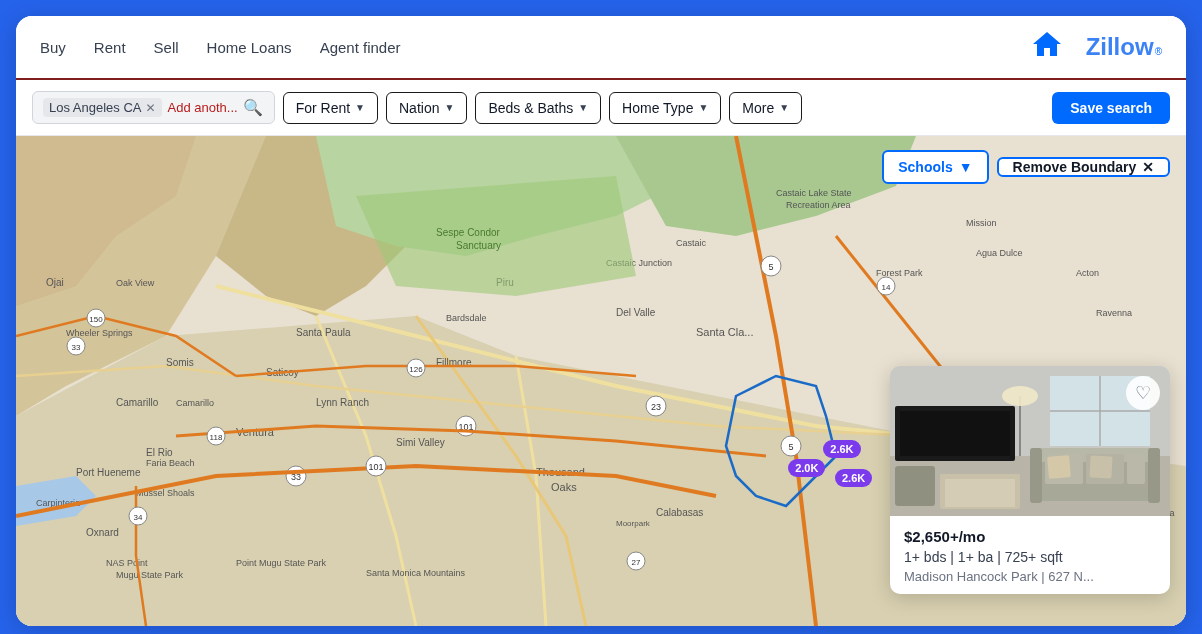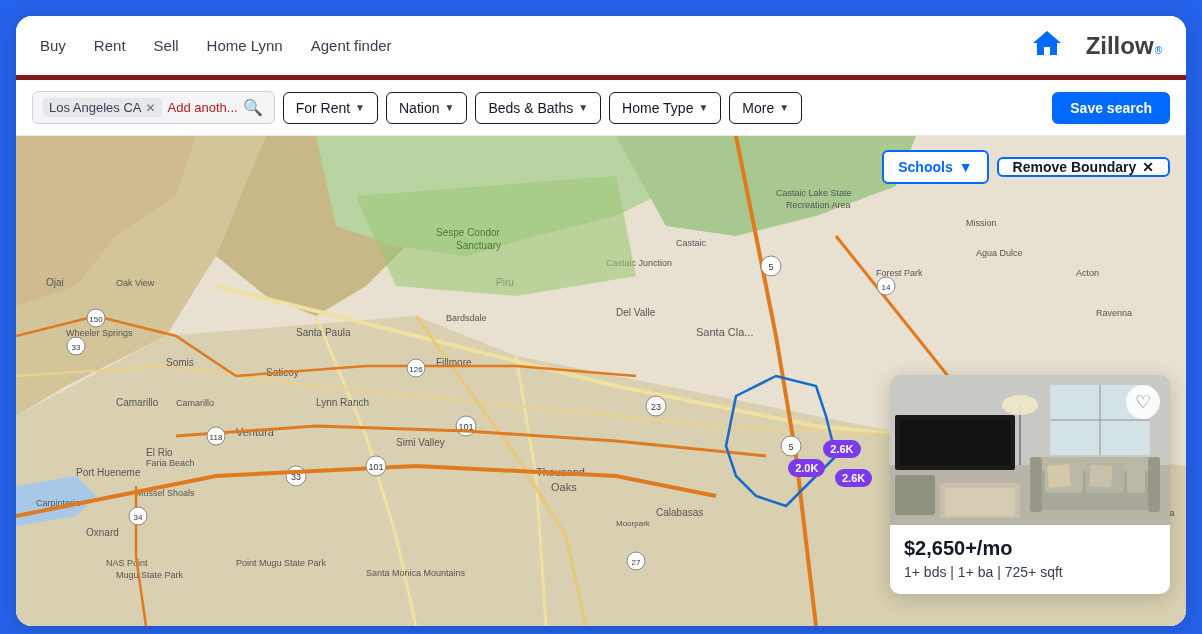--- a/index.html
+++ b/index.html
@@ -24,21 +24,21 @@
     }
 
     
     .header {
       background: #fff;
       padding: 0 24px;
       display: flex;
       align-items: center;
       justify-content: space-between;
       height: 64px;
-      border-bottom: 5px solid #7f1d1d;
+      border-bottom: 2px solid #7f1d1d;
       flex-shrink: 0;
     }
     .nav-links {
       display: flex;
       gap: 28px;
       align-items: center;
     }
     .nav-link {
       font-size: 15px;
       color: #374151;
@@ -50,21 +50,21 @@
       align-items: center;
       gap: 8px;
     }
     .logo-icon {
       color: #006aff;
       font-size: 22px;
     }
     .logo-text {
       font-size: 24px;
       font-weight: 700;
-      color: #404040;
+      color: #3b82f6;
       margin-left: 15px;
     }
     .logo-sup {
       font-size: 10px;
       vertical-align: super;
       color: #006aff;
     }
 
     
     .filter-bar {
@@ -238,21 +238,21 @@
       align-items: center;
       justify-content: center;
       cursor: pointer;
       font-size: 18px;
       color: #6b7280;
     }
     .card-info {
       padding: 12px 14px 10px;
     }
     .card-price {
-      font-size: 20px;
+      font-size: 15px;
       font-weight: 700;
       color: #111827;
       margin-bottom: 4px;
     }
     .card-details {
       font-size: 14px;
       color: #374151;
       margin-bottom: 4px;
     }
     .card-address {
@@ -285,21 +285,21 @@
 </head>
 <body>
 
 <div class="app-container">
 
   <div class="header">
     <nav class="nav-links">
       <a class="nav-link">Buy</a>
       <a class="nav-link">Rent</a>
       <a class="nav-link">Sell</a>
-      <a class="nav-link">Home Lynn</a>
+      <a class="nav-link">Home Loans</a>
       <a class="nav-link">Agent finder</a>
     </nav>
     <div class="logo-area">
       <span class="logo-icon">
         <svg width="32" height="28" viewBox="0 0 32 28" fill="none" xmlns="http://www.w3.org/2000/svg">
           <path d="M16 2L2 14h4v12h20V14h4L16 2z" fill="#006aff"></path>
           <path d="M13 18h6v8h-6z" fill="#fff"></path>
         </svg>
       </span>
       <span style="display:flex;align-items:baseline;gap:1px;">
@@ -522,17 +522,22 @@
       </div>
       <div class="card-info">
         <div class="card-price">$2,650+/mo</div>
         <div class="card-details">
           <span>1+ bds</span>
           <span> | </span>
           <span>1+ ba</span>
           <span> | </span>
           <span>725+ sqft</span>
         </div>
+        <div class="card-address">
+          <span>Madison Hancock Park</span>
+          <span> | </span>
+          <span>627 N...</span>
+        </div>
       </div>
     </div>
 
   </div>
 </div>
 
 </body></html>

